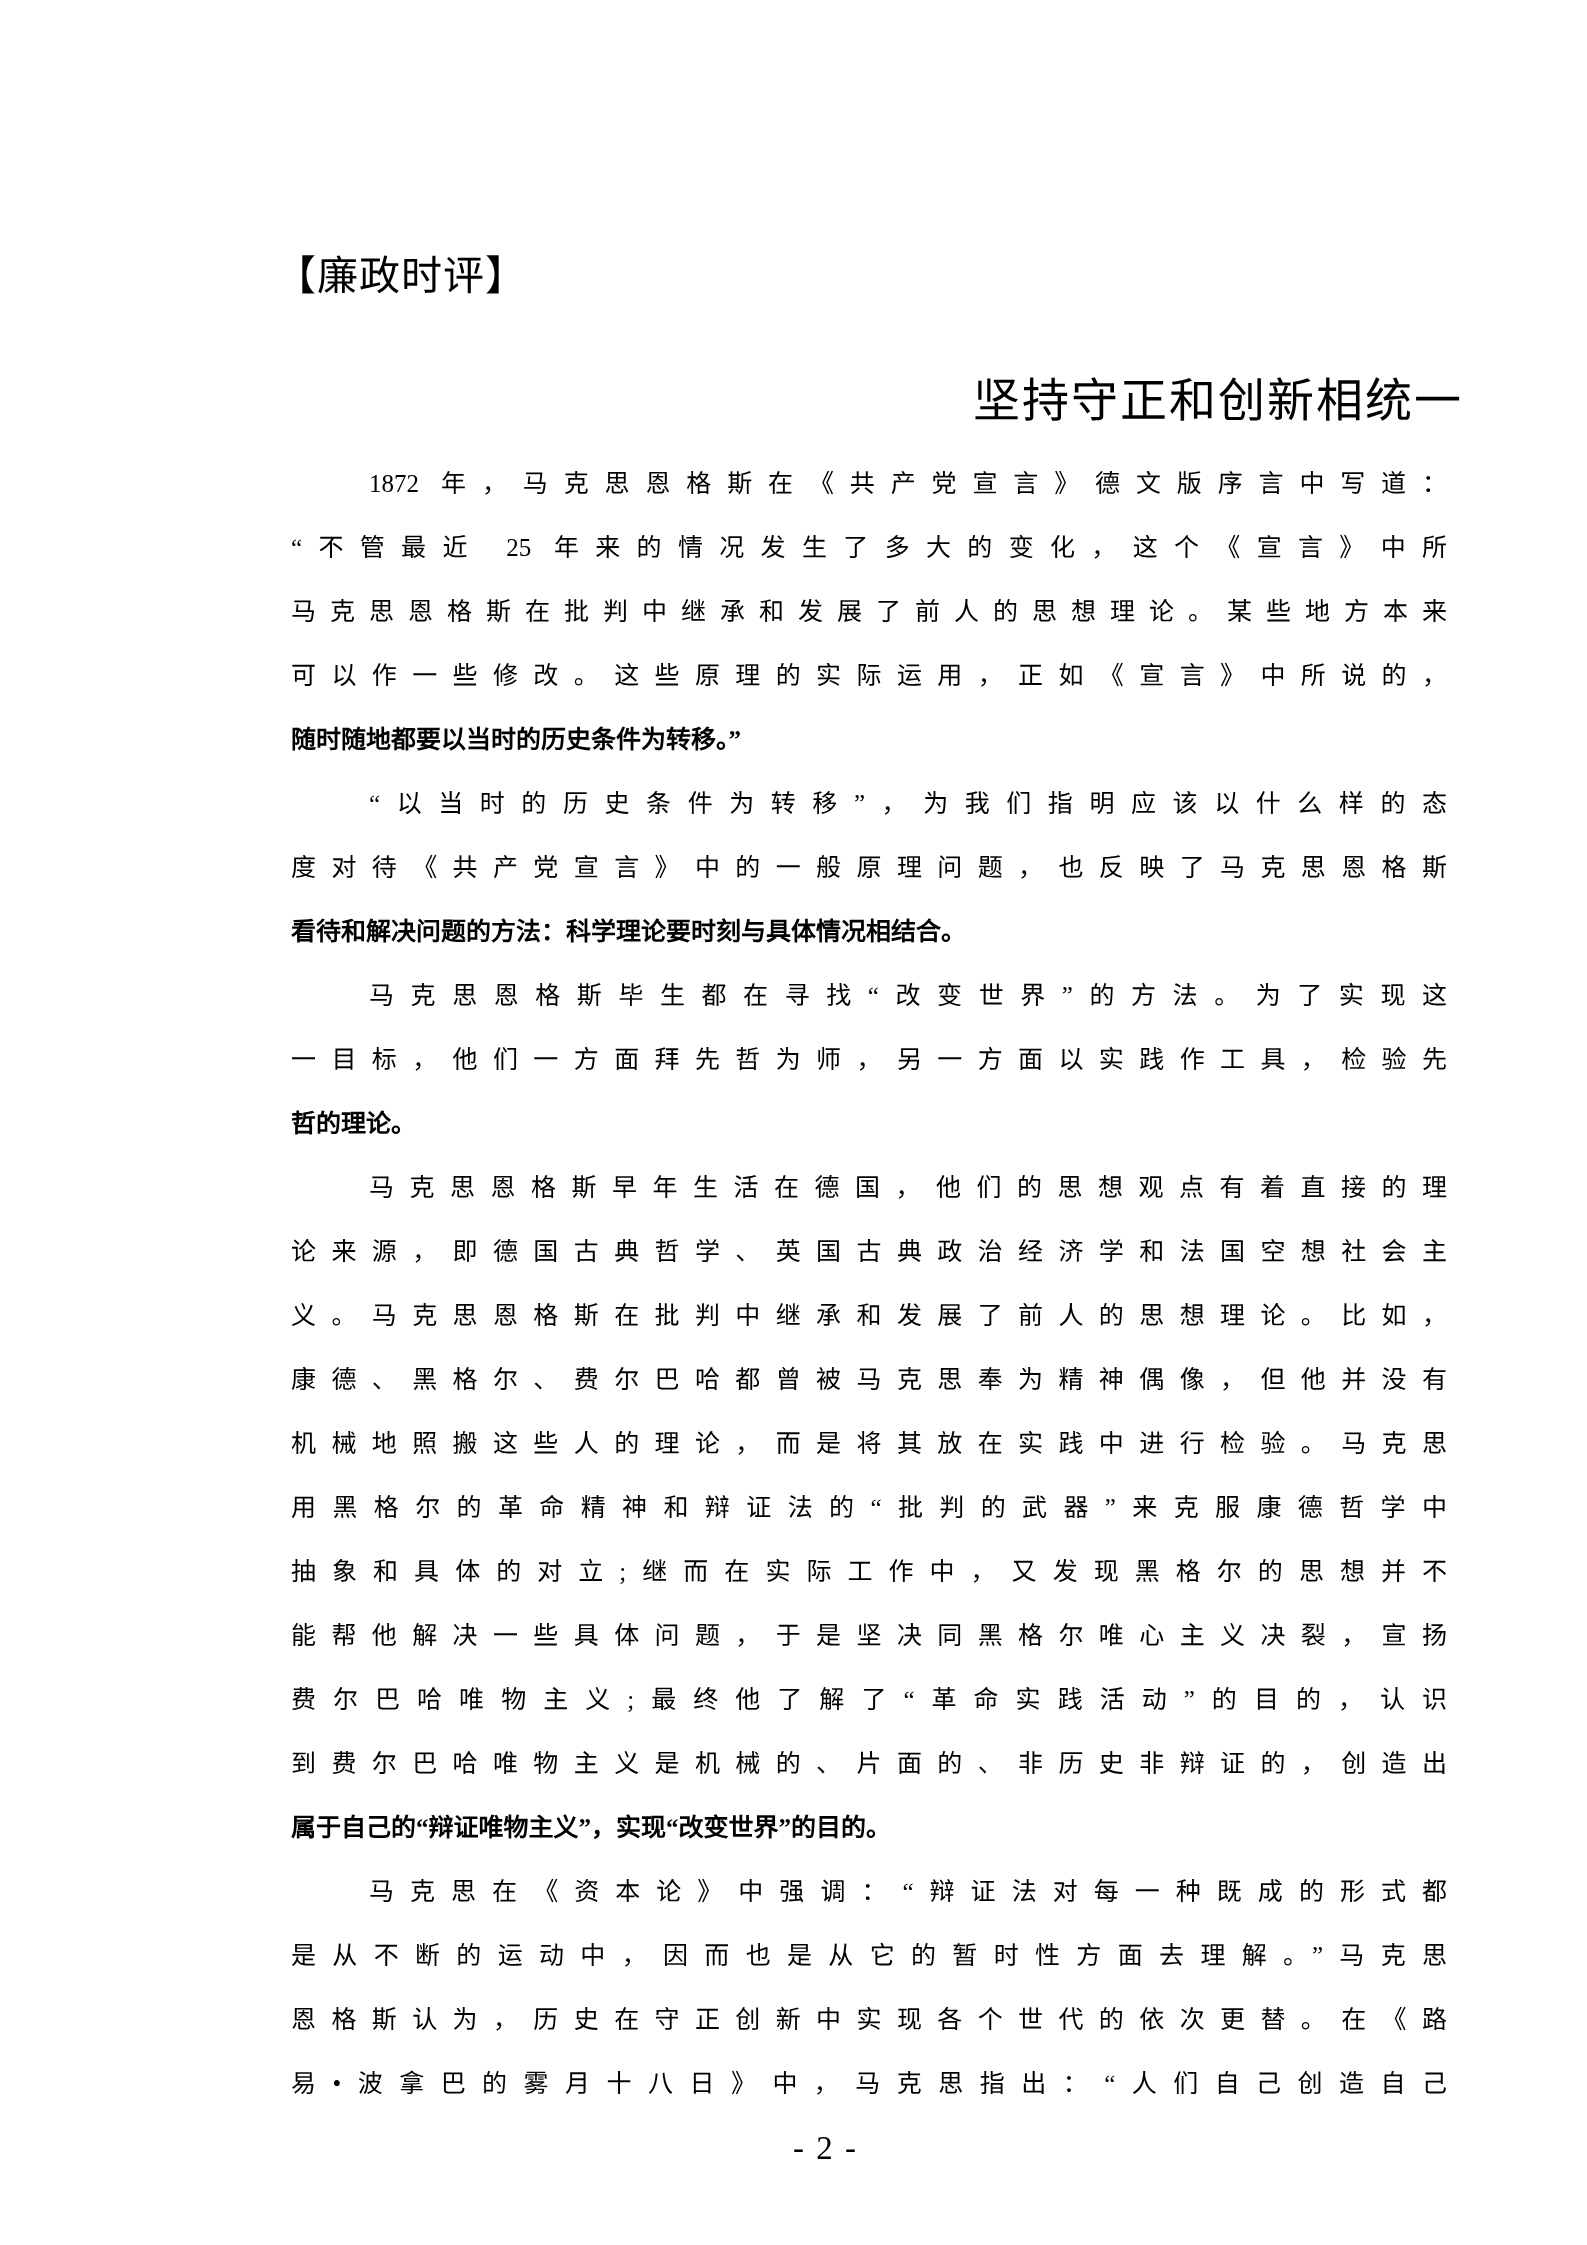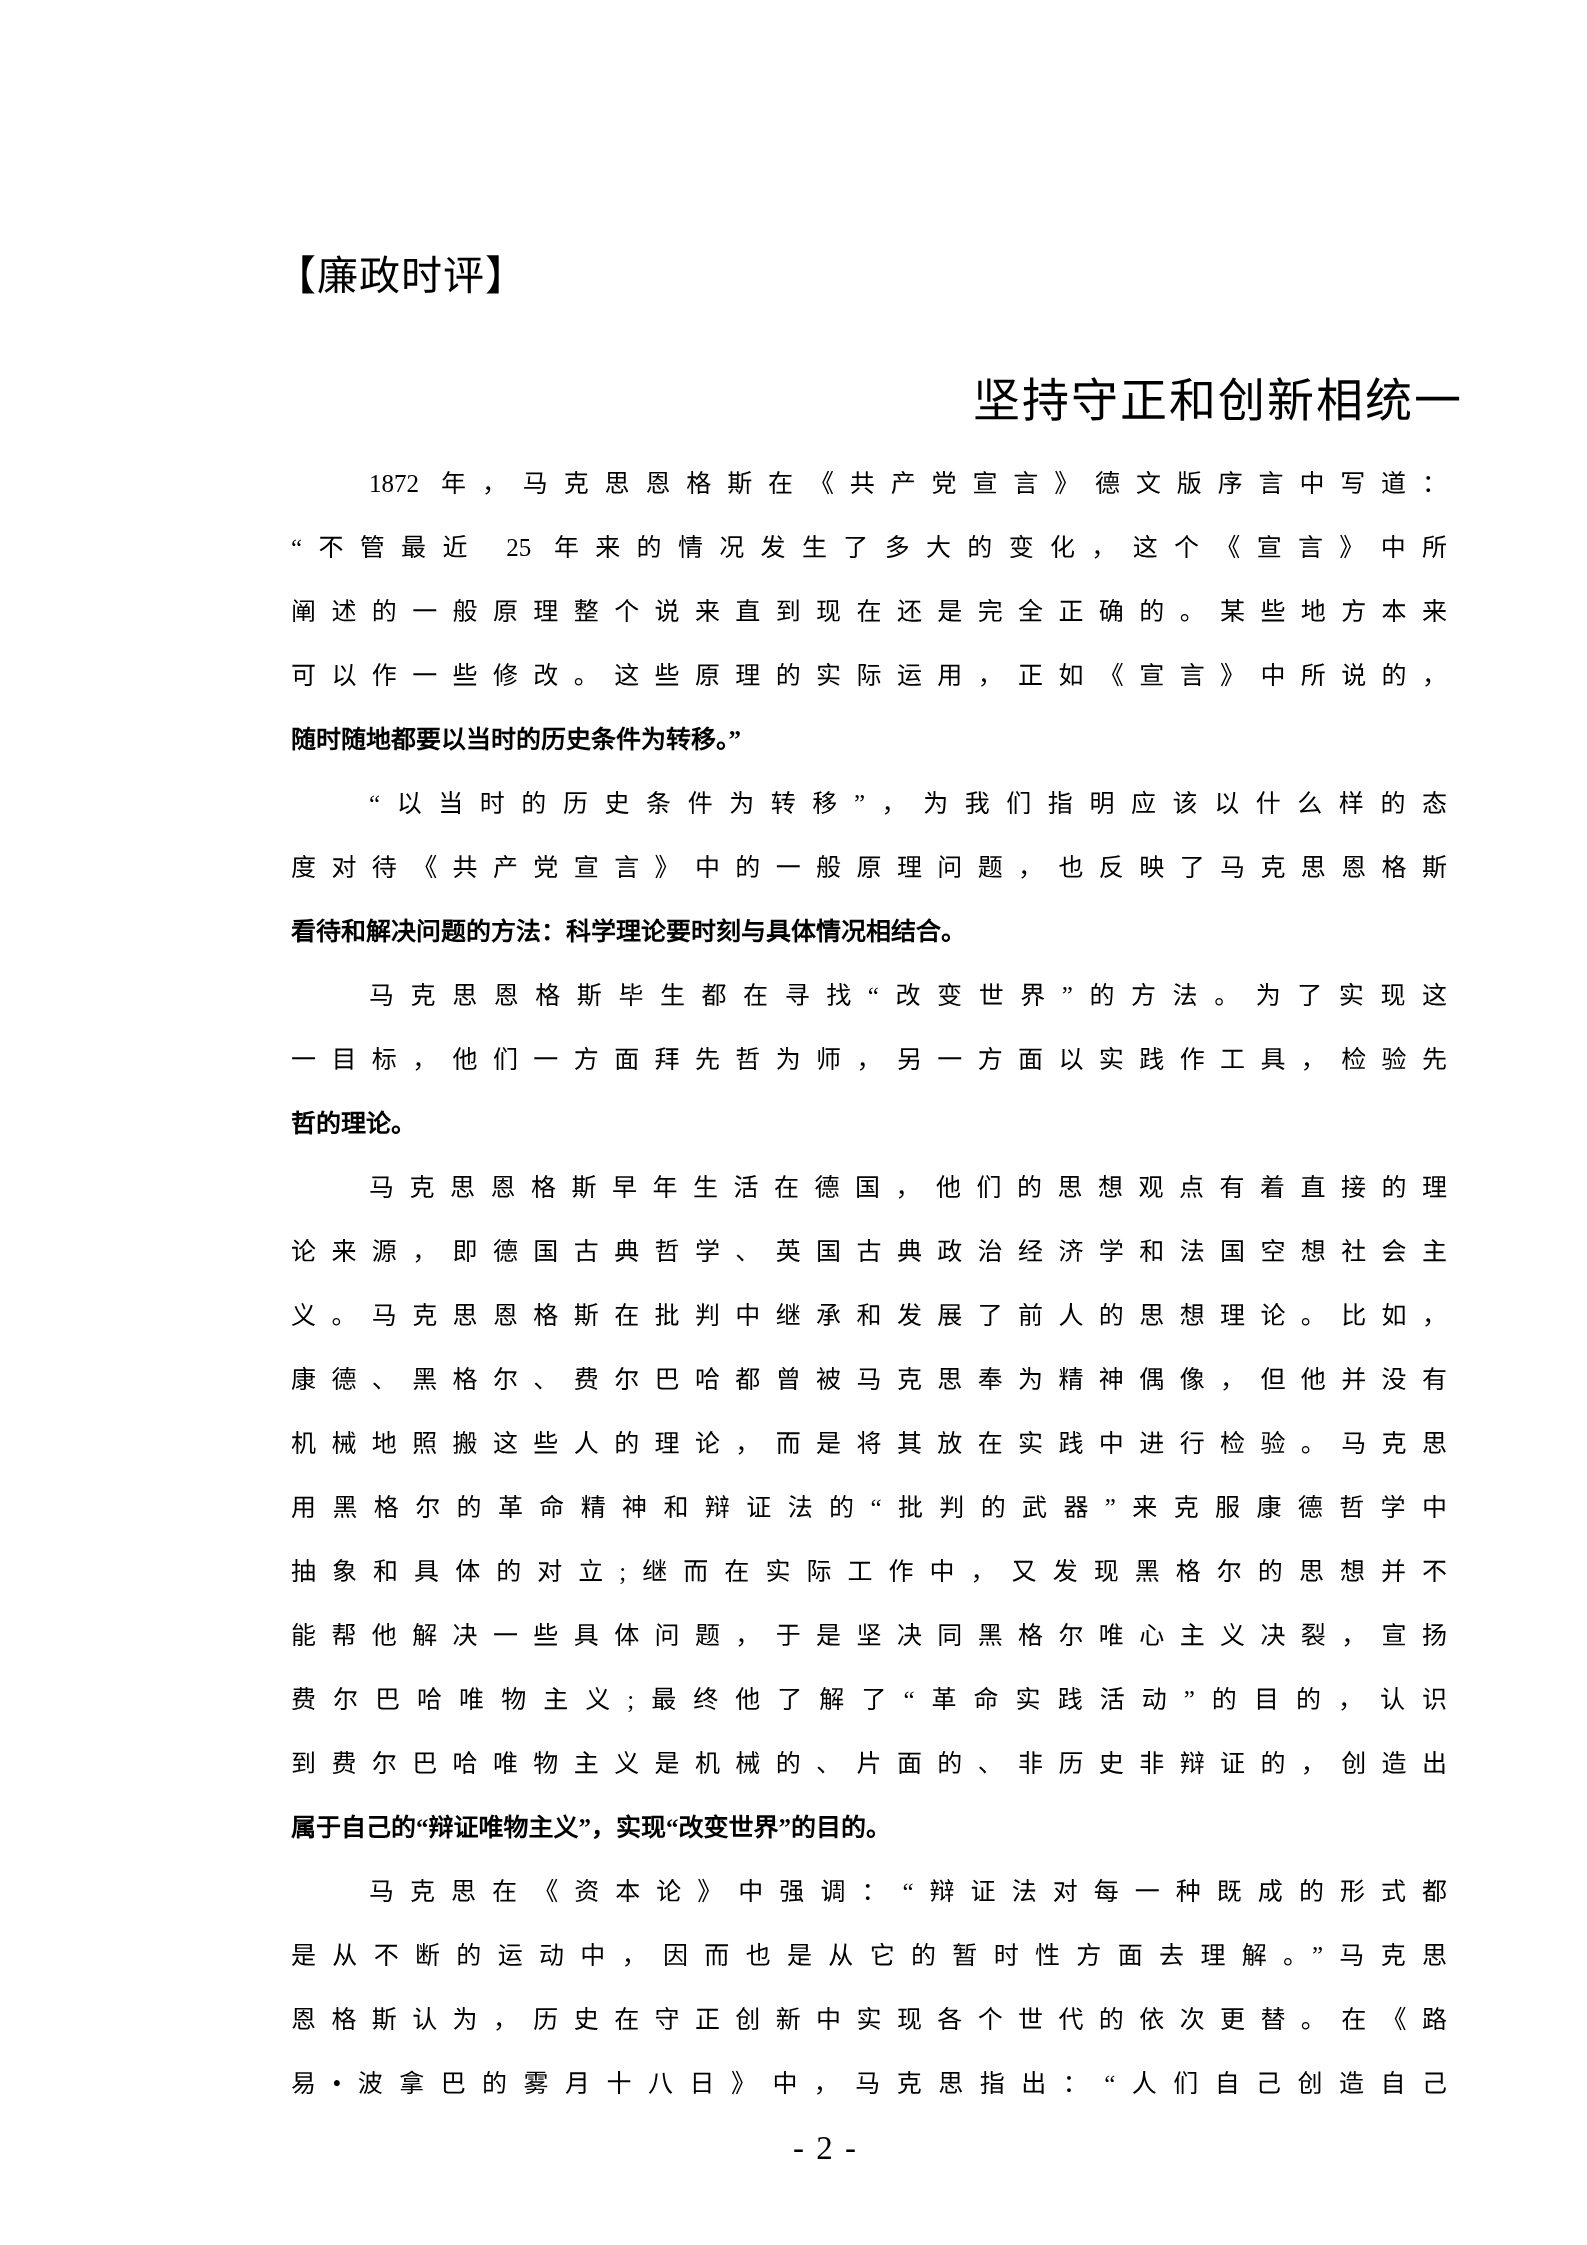--- a/index.html
+++ b/index.html
@@ -72,21 +72,21 @@
 <body>
 
 <div class="page">
   <div class="section-tag">【廉政时评】</div>
 
   <h1 class="doc-title">坚持守正和创新相统一</h1>
 
   <div class="body-block">
       <div class="line indent">1872 年，马克思恩格斯在《共产党宣言》德文版序言中写道：</div>
       <div class="line">“不管最近 25 年来的情况发生了多大的变化，这个《宣言》中所</div>
-      <div class="line">阐述的一般原理整个说来直到现在还是完全正确的。某些地方本来</div>
+      <div class="line">马克思恩格斯在批判中继承和发展了前人的思想理论。某些地方本来</div>
       <div class="line">可以作一些修改。这些原理的实际运用，正如《宣言》中所说的，</div>
       <div class="line para-end">随时随地都要以当时的历史条件为转移。”</div>
       <div class="line indent">“以当时的历史条件为转移”，为我们指明应该以什么样的态</div>
       <div class="line">度对待《共产党宣言》中的一般原理问题，也反映了马克思恩格斯</div>
       <div class="line para-end">看待和解决问题的方法：科学理论要时刻与具体情况相结合。</div>
       <div class="line indent">马克思恩格斯毕生都在寻找“改变世界”的方法。为了实现这</div>
       <div class="line">一目标，他们一方面拜先哲为师，另一方面以实践作工具，检验先</div>
       <div class="line para-end">哲的理论。</div>
       <div class="line indent">马克思恩格斯早年生活在德国，他们的思想观点有着直接的理</div>
       <div class="line">论来源，即德国古典哲学、英国古典政治经济学和法国空想社会主</div>

